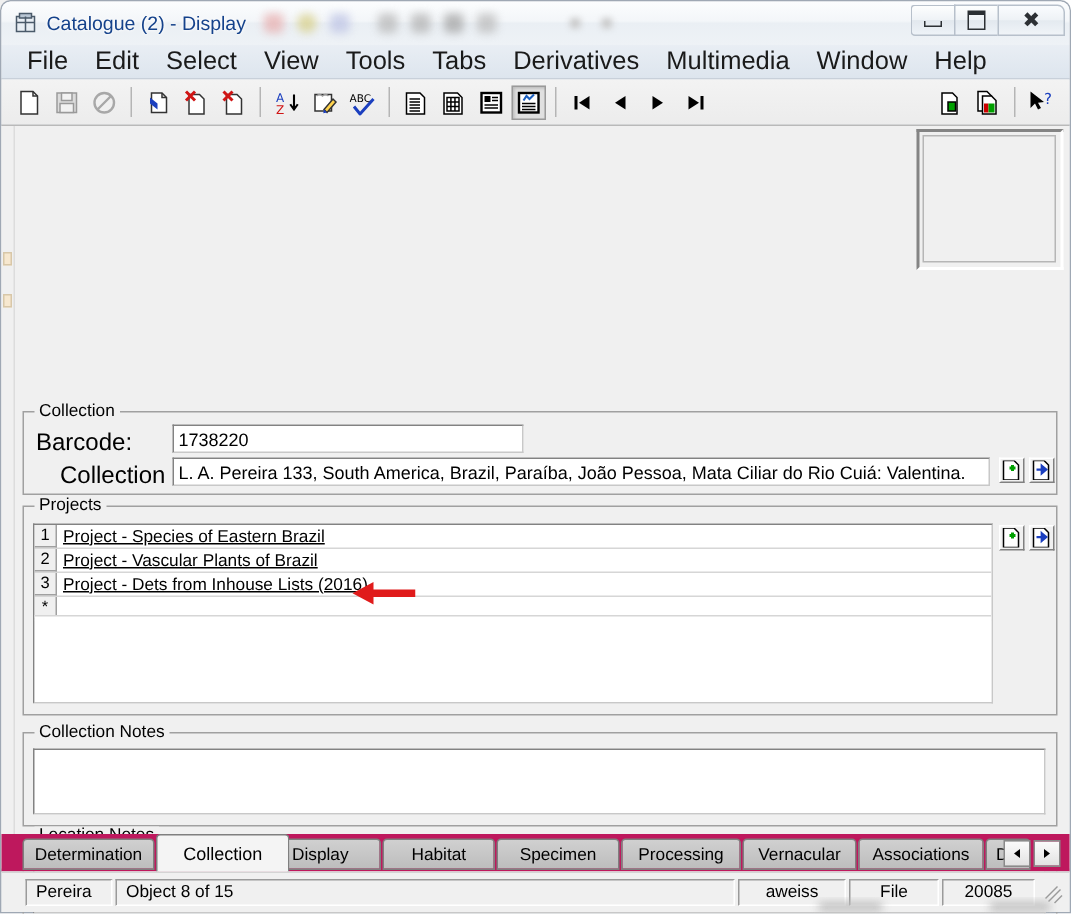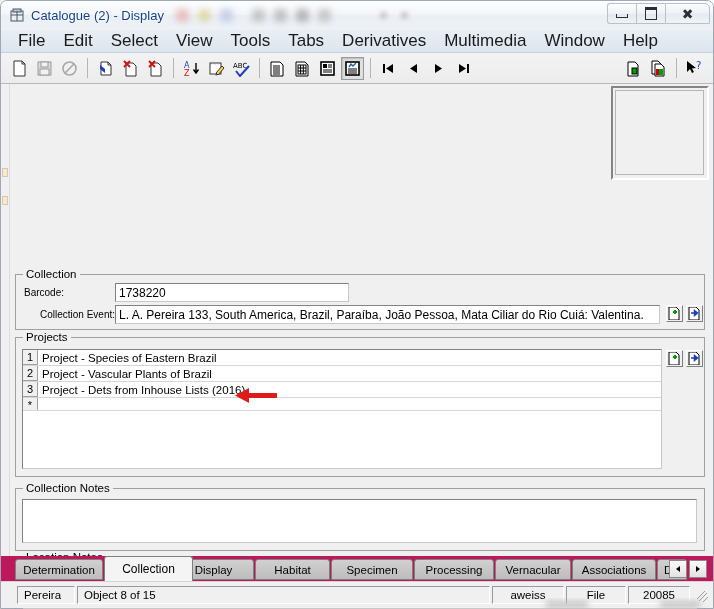--- a/index.html
+++ b/index.html
@@ -232,21 +232,21 @@
     padding: 0 3px;
     font-size: 11.5px;
     color: #000;
     white-space: nowrap;
   }
 
   
   #grp-collection { left: 14px; top: 190px; width: 690px; height: 56px; }
   .fld-label {
     position: absolute;
-    font-size: 10px;
+    font-size: 16px;
     color: #000;
     white-space: nowrap;
   }
   .textbox {
     position: absolute;
     box-sizing: border-box;
     background: #ffffff;
     border: 1px solid;
     border-color: #828282 #c8c8c8 #c8c8c8 #828282;
     font-size: 12px;
@@ -298,20 +298,21 @@
     color:#000;
   }
   .gcell {
     flex: 1 1 auto;
     font-size: 11.5px;
     padding-left: 4px;
     display: flex;
     align-items: center;
     white-space: nowrap;
     position: relative;
+    text-decoration: underline;
   }
   #grid-blank {
     position:absolute; left:0; right:0; top:60px; bottom:0;
     background:#ffffff;
   }
   #grid-blank-line {
     position:absolute; left:0; right:0; top:0; height:1px; background:#d6d6d6;
   }
 
   

